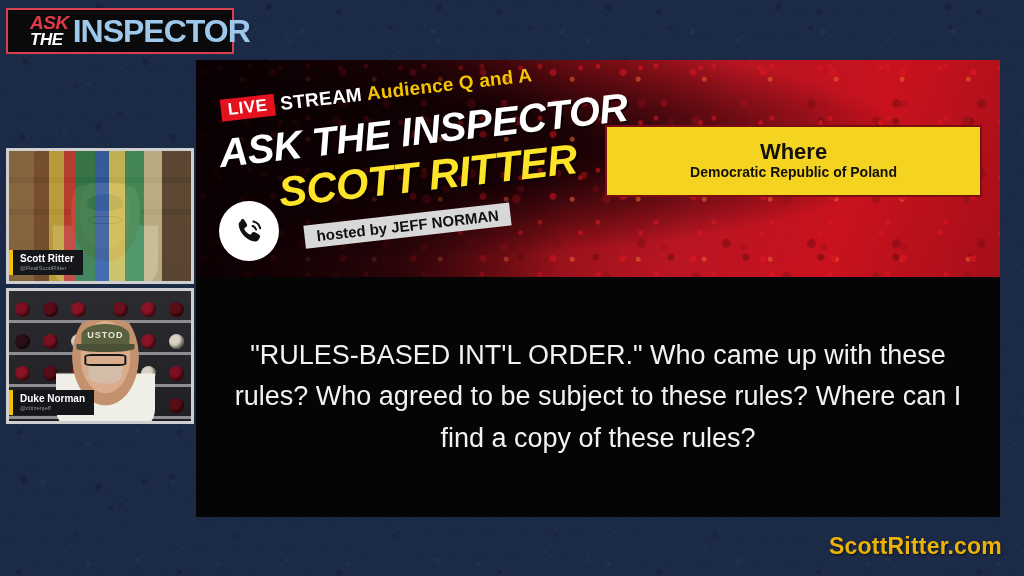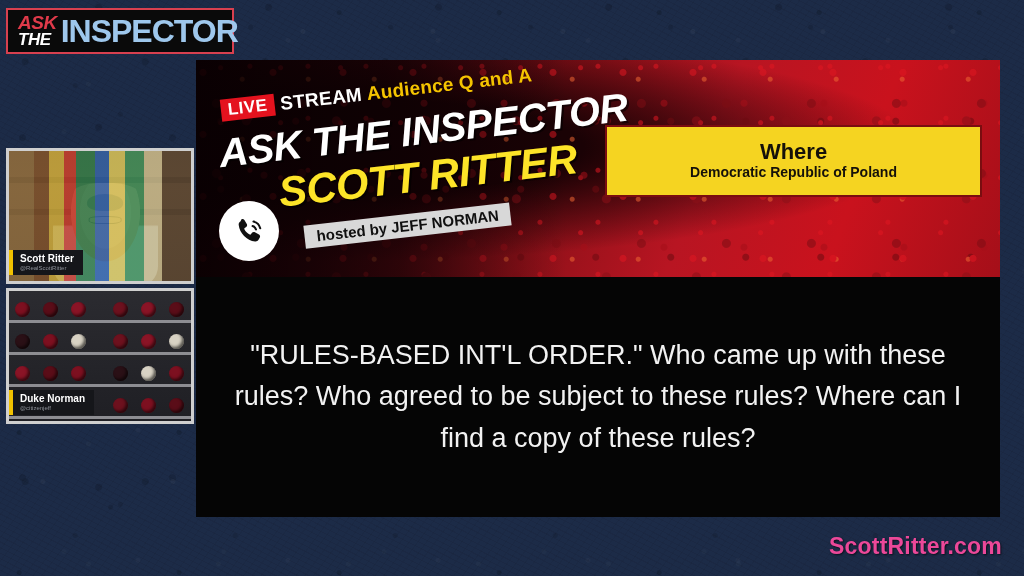--- a/index.html
+++ b/index.html
@@ -43,21 +43,21 @@
       repeating-linear-gradient(27deg, rgba(0,0,0,.30) 0 1px, transparent 1px 5px),
       repeating-linear-gradient(-53deg, rgba(0,0,0,.22) 0 1px, transparent 1px 7px),
       repeating-linear-gradient(83deg, rgba(255,255,255,.07) 0 1px, transparent 1px 9px);
   }
 
   
   #logo{
     position:absolute; left:6px; top:8px; width:228px; height:46px;
     background:#0a0a0a;
     border:2px solid #d8404f;
-    display:flex; align-items:center; padding-left:10px;
+    display:flex; align-items:center; padding-left:22px;
     letter-spacing:-.5px;
   }
   .logo-ask-the{
     display:flex; flex-direction:column; line-height:.92;
     font-weight:bold; font-size:19px; font-style:italic;
     margin-right:4px;
   }
   .logo-ask{ color:#e03a4a; }
   .logo-the{ color:#ffffff; font-size:17px; }
   .logo-inspector{
@@ -246,21 +246,21 @@
     padding:0 34px;
   }
   #question-text{
     color:#f2f2f2; font-size:27px; line-height:1.52; text-align:center;
     font-family:"Liberation Sans", sans-serif;
   }
 
   
   #brand{
     position:absolute; right:22px; bottom:16px;
-    color:#ec4899; font-weight:bold; font-size:23px;
+    color:#eab308; font-weight:bold; font-size:23px;
     letter-spacing:.2px;
     text-shadow:1px 1px 2px rgba(0,0,0,.6);
   }
 </style>
 </head>
 <body>
 
 <div id="stage">
 
   <div class="bg-gradient"></div>
@@ -317,20 +317,27 @@
           <span style="left:160px;background:#7d1020"></span>
       </div>
       <div class="wine-row" style="top:102px">
         <span style="left:6px;background:#5a0d18"></span>
           <span style="left:34px;background:#8a1426"></span>
         <span style="left:62px;background:#c9a43c"></span>
           <span style="left:104px;background:#6d111e"></span>
         <span style="left:132px;background:#7d1020"></span>
           <span style="left:160px;background:#5a0d18"></span>
       </div>
+      <div class="jeff-person">
+        <div class="jeff-cap">
+          <span class="jeff-cap-text">USTOD</span>
+        </div>
+        <div class="jeff-glasses"></div>
+        <div class="jeff-beard"></div>
+      </div>
     </div>
     <div class="nameplate">
       <div class="nm">Duke Norman</div>
       <div class="hd">@citizenjeff</div>
     </div>
   </div>
 
   <div id="overlay">
 
     <div id="banner">

